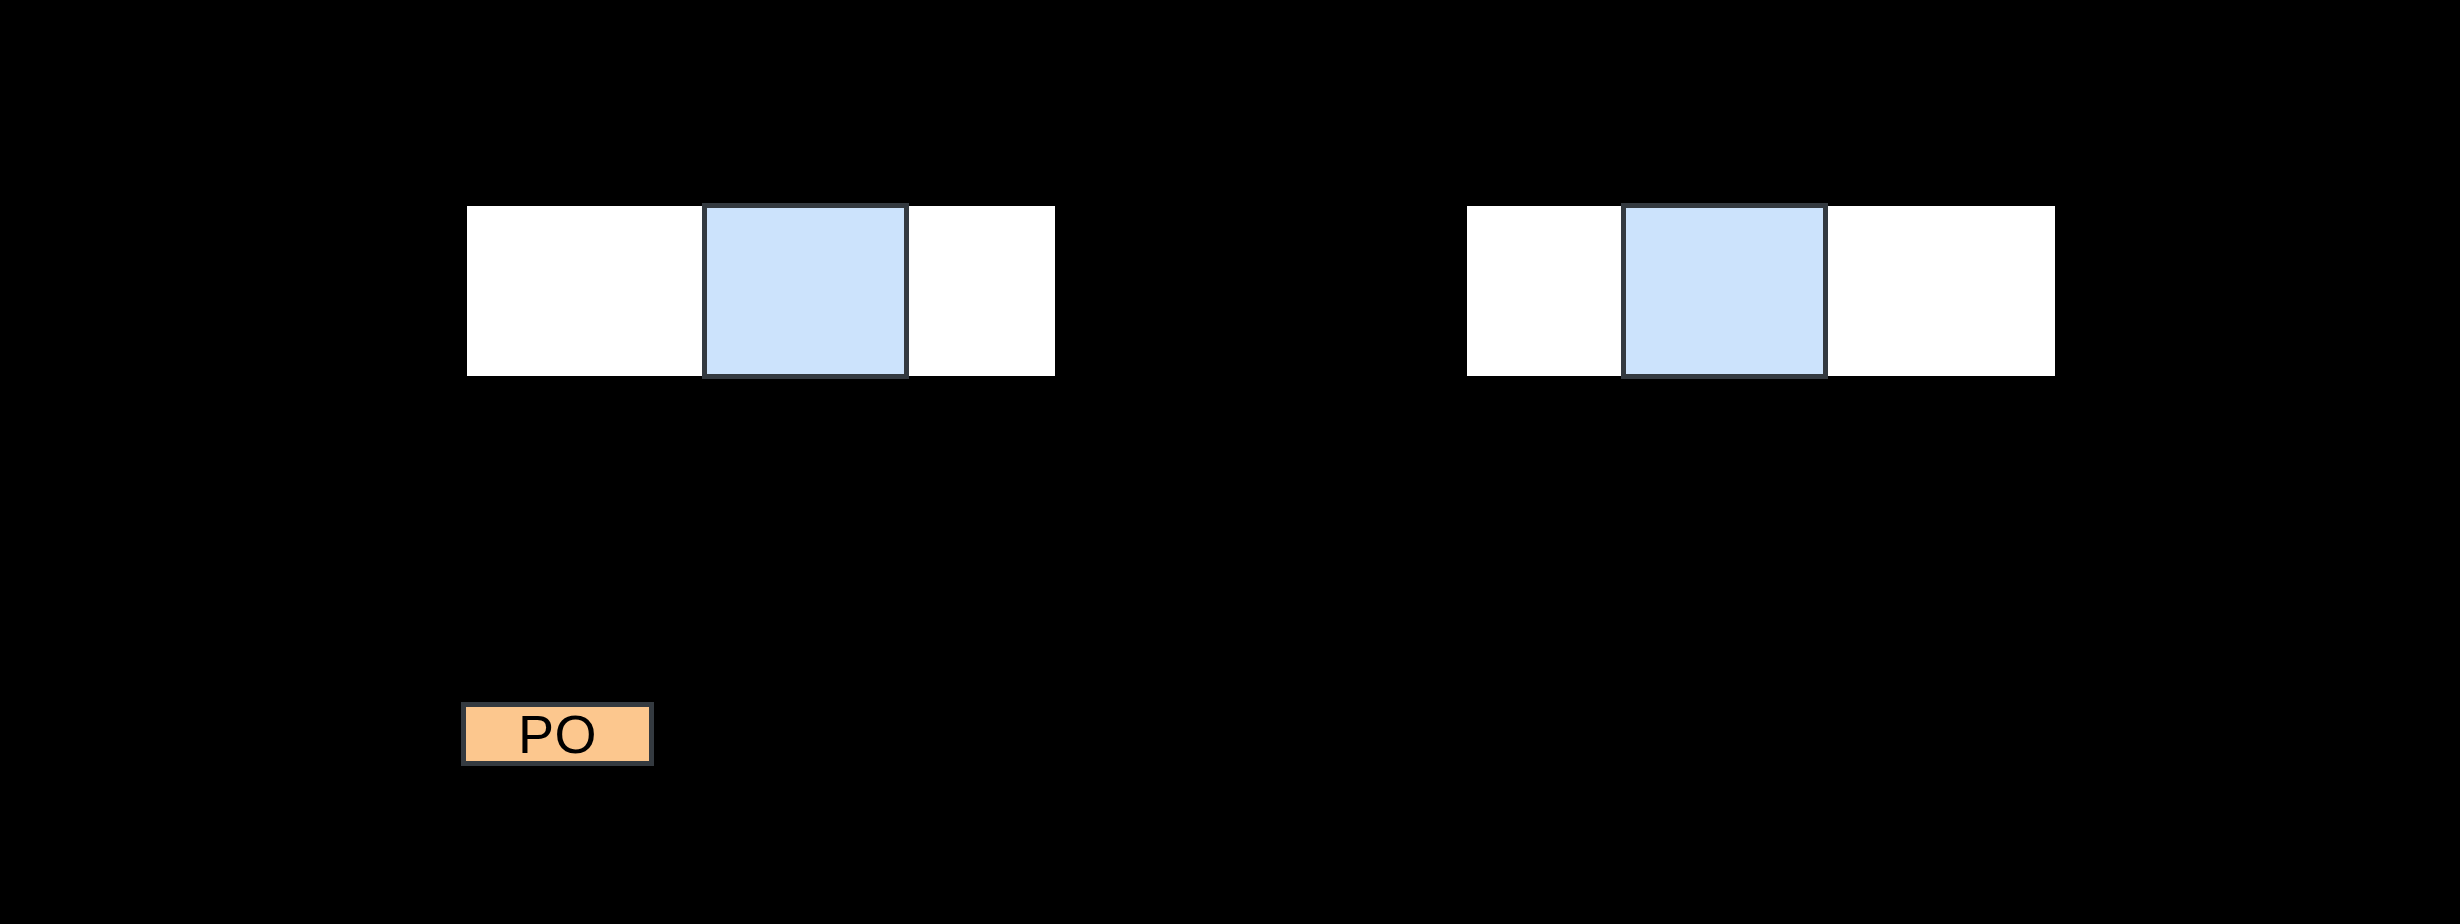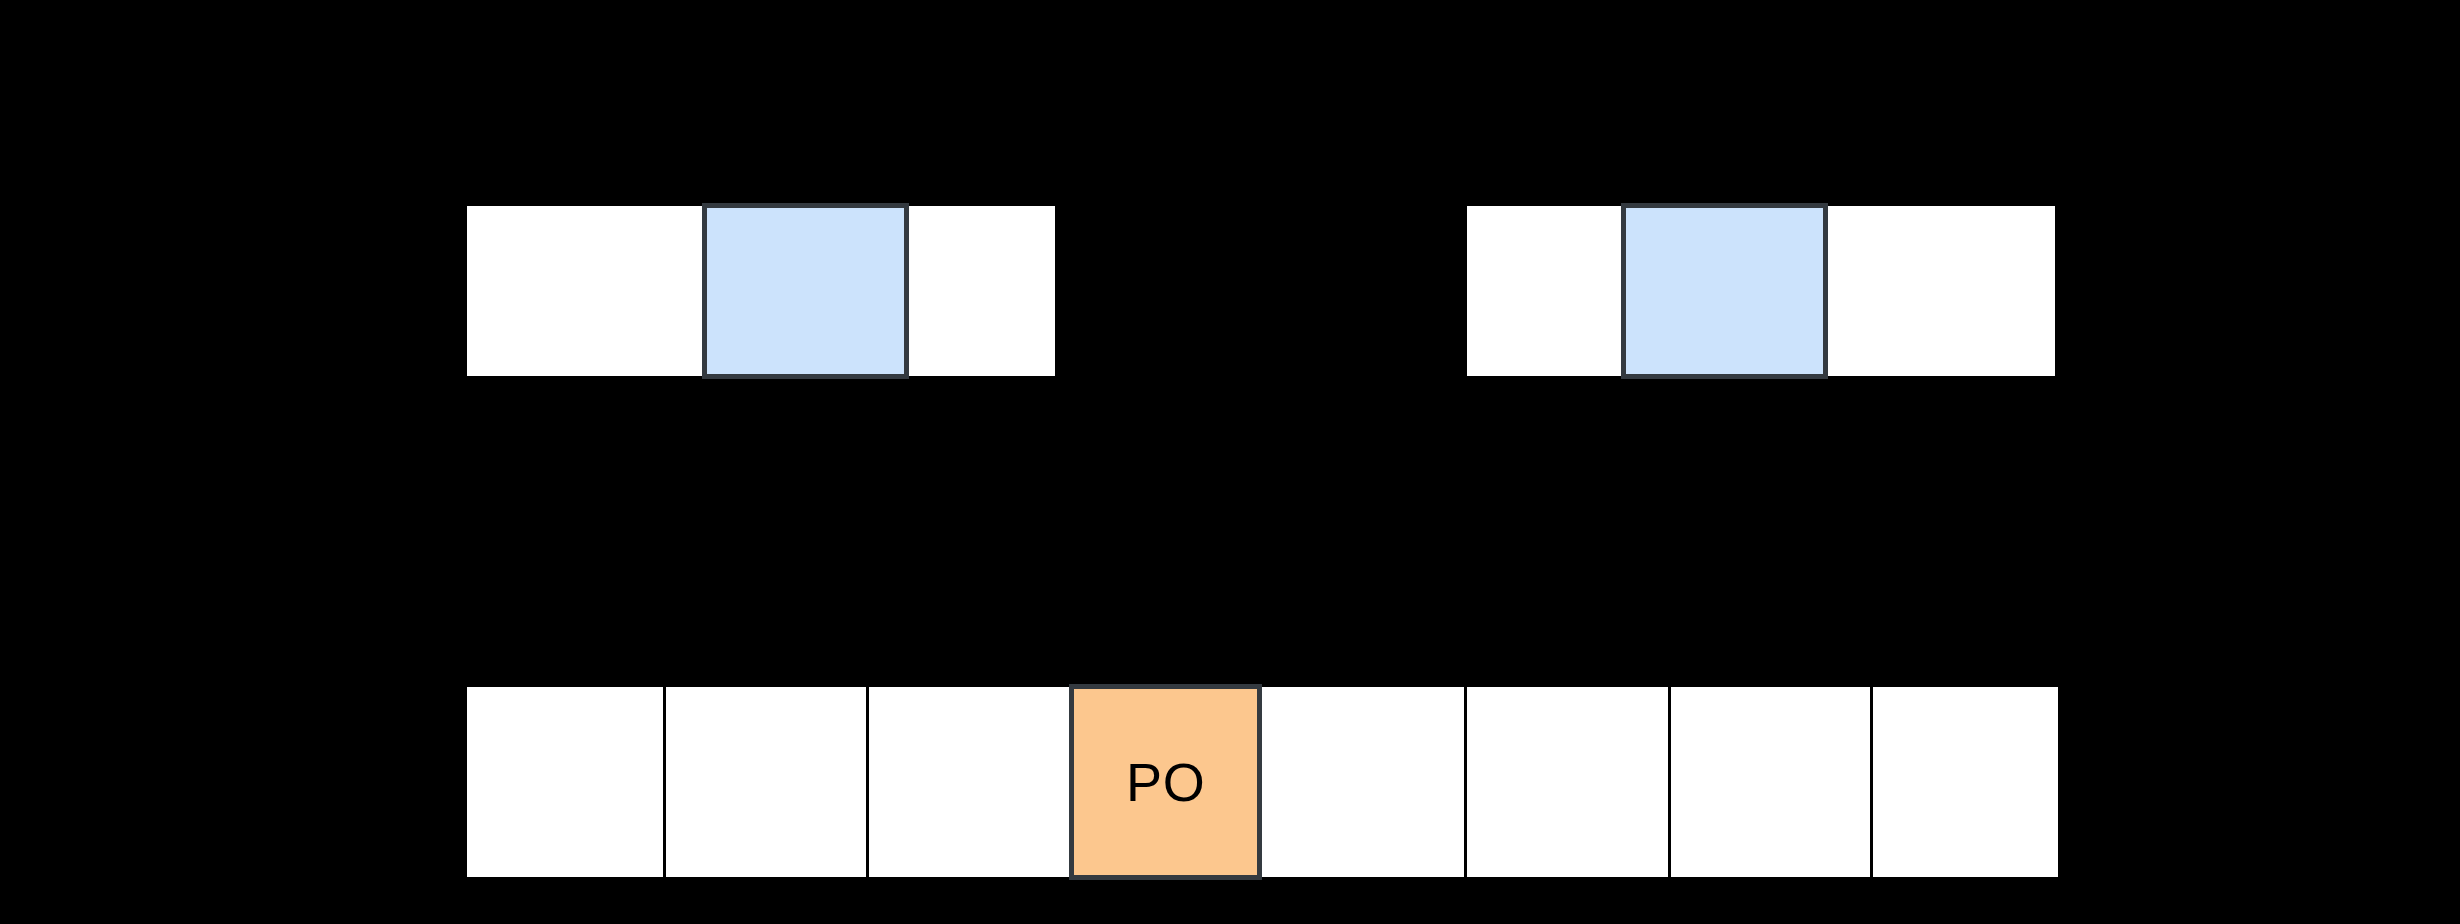--- a/index.html
+++ b/index.html
@@ -74,20 +74,21 @@
     left: 1464px;
     top: 203px;
     width: 597px;
     height: 176px;
   }
   #row-bottom {
     left: 464px;
     top: 684px;
     width: 1597px;
     height: 196px;
+    flex-direction: column;
   }
 
   .cell-label {
     pointer-events: none;
     user-select: none;
   }
 </style>
 </head>
 <body>
 

